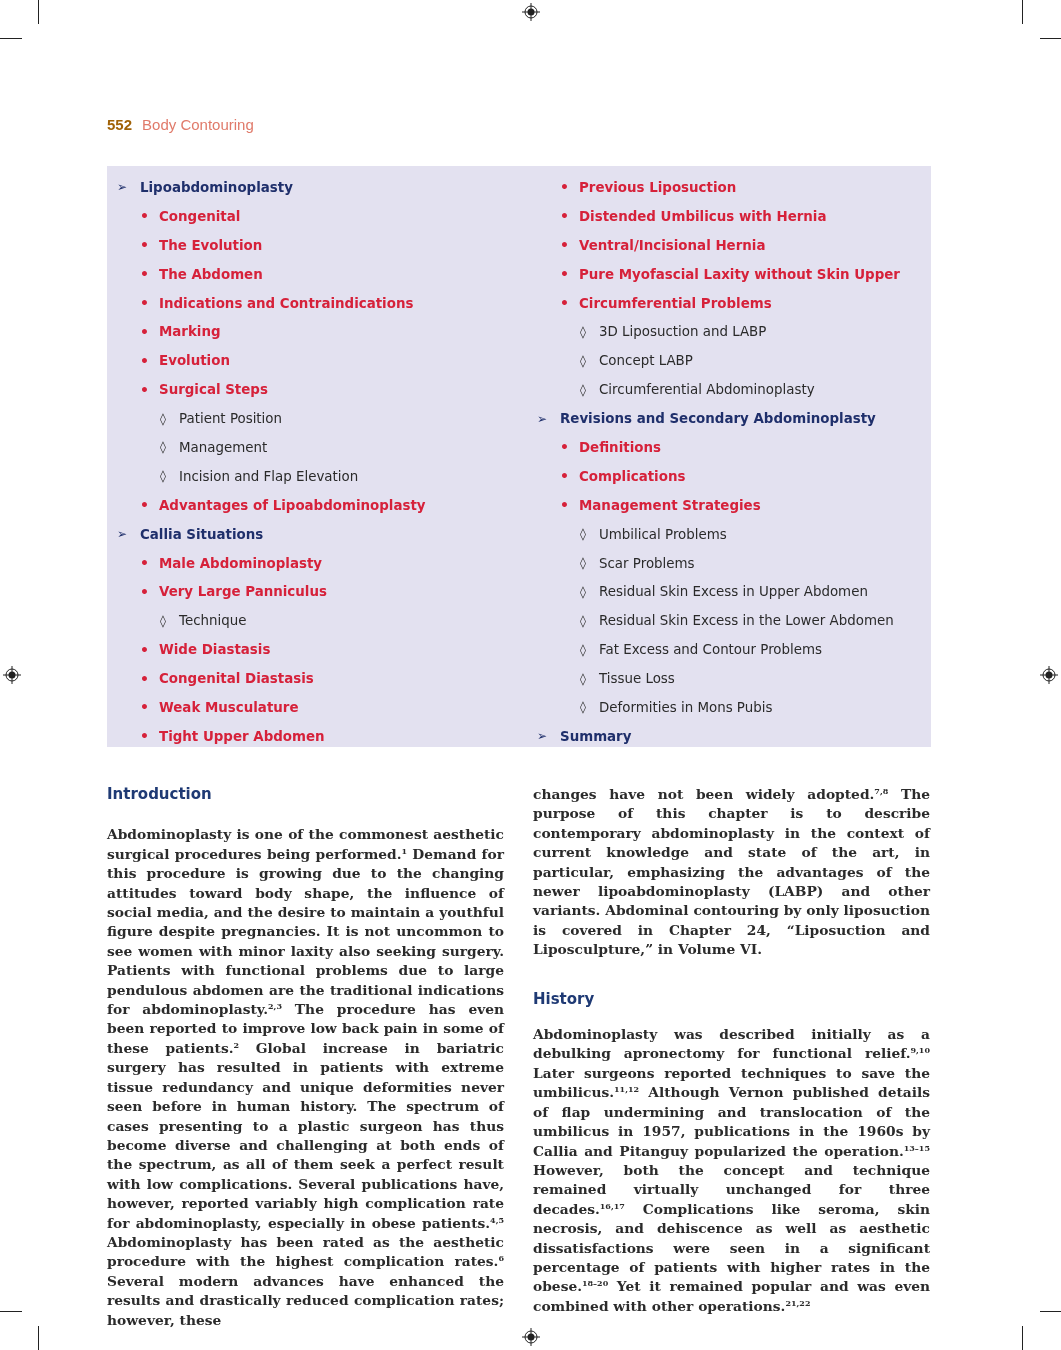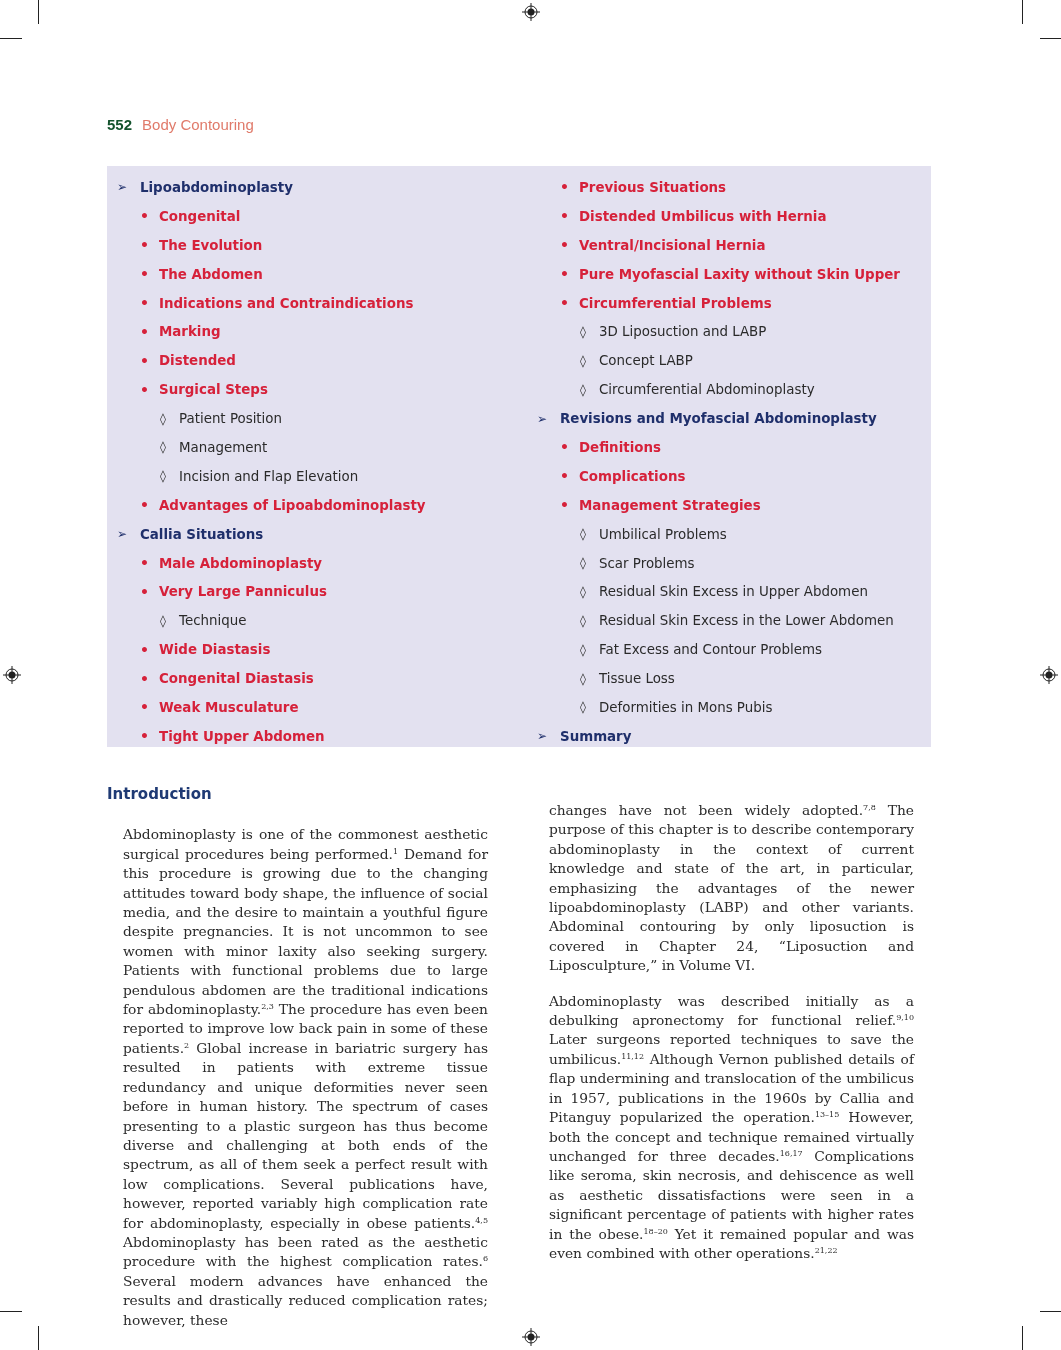--- a/index.html
+++ b/index.html
@@ -1,36 +1,36 @@
 <!DOCTYPE html>
 <html><head>
 <meta charset="utf-8">
 <style>
   html, body { margin:0; padding:0; background:#ffffff; }
   body { width:1061px; height:1350px; position:relative; overflow:hidden; font-family:"DejaVu Sans", sans-serif; }
   .mark { position:absolute; background:#222; }
   .reg { position:absolute; width:18px; height:18px; }
   .header { position:absolute; left:107px; top:116px; font-family:"Liberation Sans", sans-serif; font-size:15px; color:#e07a6a; }
-  .header .num { font-weight:bold; color:#14532d; margin-right:10px; }
+  .header .num { font-weight:bold; color:#a16207; margin-right:10px; }
   .toc { position:absolute; left:107px; top:166px; width:824px; height:581px; background:#e3e1f0; }
   .toc-col { position:absolute; top:7px; }
   .toc-col.left { left:10px; }
   .toc-col.right { left:430px; }
   .toc-item { height:28.9px; display:flex; align-items:center; font-family:"DejaVu Sans", sans-serif; font-size:13.4px; white-space:nowrap; }
   .lvl1 { color:#1f2f6b; font-weight:bold; }
   .lvl1 .glyph { width:23px; font-size:12px; color:#1f2f6b; }
   .lvl2 { color:#d6213a; font-weight:bold; padding-left:23px; }
   .lvl2 .glyph { width:19px; font-size:14px; color:#d6213a; }
   .lvl3 { color:#2a2a2a; padding-left:43px; }
   .lvl3 .glyph { width:19px; font-size:12px; color:#333; }
   .col { position:absolute; top:785px; width:397px; font-family:"DejaVu Serif", serif; font-size:13.8px; line-height:19.4px; color:#2b2b2b; text-align:justify; hyphens:auto; }
   .col.c1 { left:107px; }
   .col.c2 { left:533px; }
   h2 { font-family:"DejaVu Sans", sans-serif; font-weight:bold; color:#1f3a74; font-size:15px; margin:0; }
-  p { margin:16px; }
+  p { margin:0;font-weight:bold; }
   sup { font-size:8px; line-height:0; vertical-align:5px; }
 </style>
 </head>
 <body>
 
 <div class="mark" style="left:38px;top:0;width:1px;height:24px;"></div>
 <div class="mark" style="left:1022px;top:0;width:1px;height:24px;"></div>
 <div class="mark" style="left:0;top:38px;width:22px;height:1px;"></div>
 <div class="mark" style="left:1040px;top:38px;width:21px;height:1px;"></div>
 <div class="mark" style="left:0;top:1311px;width:22px;height:1px;"></div>
@@ -88,21 +88,21 @@
       <div class="toc-item lvl2">
         <span class="glyph">•</span>
         <span>Indications and Contraindications</span>
       </div>
       <div class="toc-item lvl2">
         <span class="glyph">•</span>
         <span>Marking</span>
       </div>
       <div class="toc-item lvl2">
         <span class="glyph">•</span>
-        <span>Distended</span>
+        <span>Evolution</span>
       </div>
       <div class="toc-item lvl2">
         <span class="glyph">•</span>
         <span>Surgical Steps</span>
       </div>
       <div class="toc-item lvl3">
         <span class="glyph">◊</span>
         <span>Patient Position</span>
       </div>
       <div class="toc-item lvl3">
@@ -146,21 +146,21 @@
         <span>Weak Musculature</span>
       </div>
       <div class="toc-item lvl2">
         <span class="glyph">•</span>
         <span>Tight Upper Abdomen</span>
       </div>
     </div>
   <div class="toc-col right" id="toc-right">
       <div class="toc-item lvl2">
         <span class="glyph">•</span>
-        <span>Previous Situations</span>
+        <span>Previous Liposuction</span>
       </div>
       <div class="toc-item lvl2">
         <span class="glyph">•</span>
         <span>Distended Umbilicus with Hernia</span>
       </div>
       <div class="toc-item lvl2">
         <span class="glyph">•</span>
         <span>Ventral/Incisional Hernia</span>
       </div>
       <div class="toc-item lvl2">
@@ -178,21 +178,21 @@
       <div class="toc-item lvl3">
         <span class="glyph">◊</span>
         <span>Concept LABP</span>
       </div>
       <div class="toc-item lvl3">
         <span class="glyph">◊</span>
         <span>Circumferential Abdominoplasty</span>
       </div>
       <div class="toc-item lvl1">
         <span class="glyph">➢</span>
-        <span>Revisions and Myofascial Abdominoplasty</span>
+        <span>Revisions and Secondary Abdominoplasty</span>
       </div>
       <div class="toc-item lvl2">
         <span class="glyph">•</span>
         <span>Definitions</span>
       </div>
       <div class="toc-item lvl2">
         <span class="glyph">•</span>
         <span>Complications</span>
       </div>
       <div class="toc-item lvl2">
@@ -233,14 +233,15 @@
       </div>
     </div>
 </div>
 
 <div class="col c1">
   <h2>Introduction</h2>
   <p id="intro-p" style="margin-top:21px;"><span>Abdominoplasty is one of the commonest aesthetic surgical procedures being performed.</span><sup>1</sup><span> Demand for this procedure is growing due to the changing attitudes toward body shape, the influence of social media, and the desire to maintain a youthful figure despite pregnancies. It is not uncommon to see women with minor laxity also seeking surgery. Patients with functional problems due to large pendulous abdomen are the traditional indications for abdominoplasty.</span><sup>2,3</sup><span> The procedure has even been reported to improve low back pain in some of these patients.</span><sup>2</sup><span> Global increase in bariatric surgery has resulted in patients with extreme tissue redundancy and unique deformities never seen before in human history. The spectrum of cases presenting to a plastic surgeon has thus become diverse and challenging at both ends of the spectrum, as all of them seek a perfect result with low complications. Several publications have, however, reported variably high complication rate for abdominoplasty, especially in obese patients.</span><sup>4,5</sup><span> Abdominoplasty has been rated as the aesthetic procedure with the highest complication rates.</span><sup>6</sup><span> Several modern advances have enhanced the results and drastically reduced complication rates; however, these </span></p>
 </div>
 <div class="col c2">
   <p id="intro-p2"><span>changes have not been widely adopted.</span><sup>7,8</sup><span> The purpose of this chapter is to describe contemporary abdominoplasty in the context of current knowledge and state of the art, in particular, emphasizing the advantages of the newer lipoabdominoplasty (LABP) and other variants. Abdominal contouring by only liposuction is covered in Chapter 24, “Liposuction and Liposculpture,” in Volume VI.</span></p>
+  <h2 style="margin-top:30px;">History</h2>
   <p id="history-p" style="margin-top:16px;"><span>Abdominoplasty was described initially as a debulking apronectomy for functional relief.</span><sup>9,10</sup><span> Later surgeons reported techniques to save the umbilicus.</span><sup>11,12</sup><span> Although Vernon published details of flap undermining and translocation of the umbilicus in 1957, publications in the 1960s by Callia and Pitanguy popularized the operation.</span><sup>13–15</sup><span> However, both the concept and technique remained virtually unchanged for three decades.</span><sup>16,17</sup><span> Complications like seroma, skin necrosis, and dehiscence as well as aesthetic dissatisfactions were seen in a significant percentage of patients with higher rates in the obese.</span><sup>18–20</sup><span> Yet it remained popular and was even combined with other operations.</span><sup>21,22</sup></p>
 </div>
 
 </body></html>

